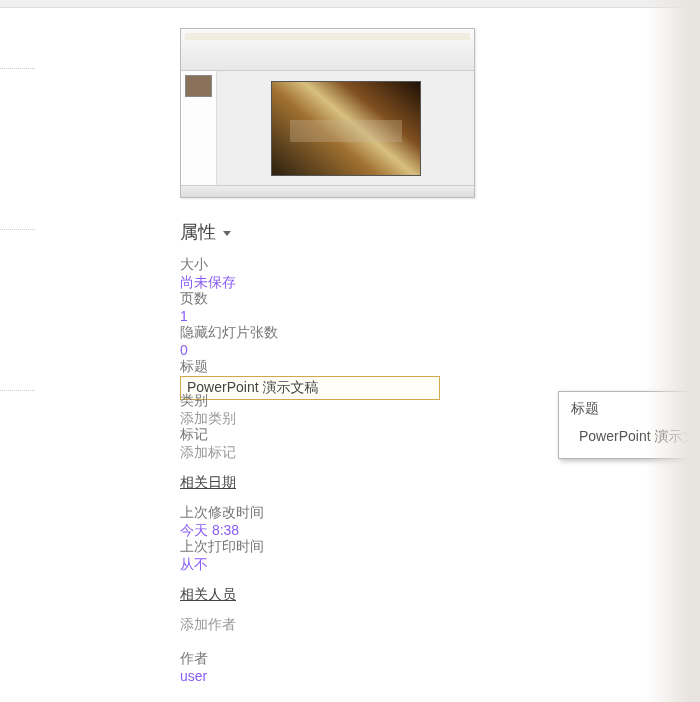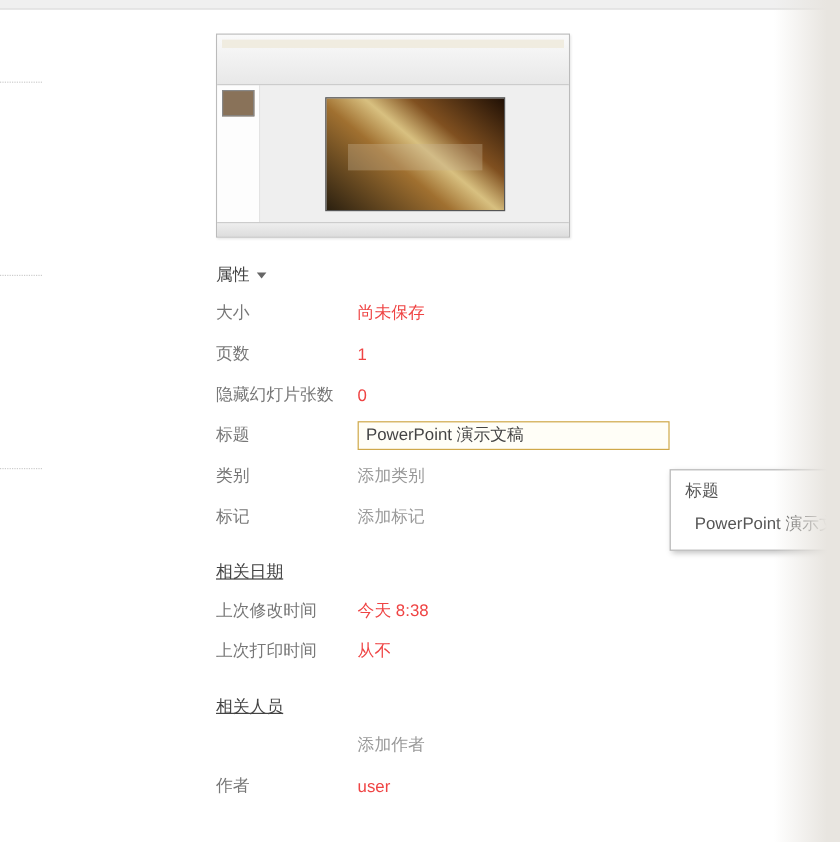--- a/index.html
+++ b/index.html
@@ -96,42 +96,43 @@
   }
   .thumb-status {
     height:12px;
     background:linear-gradient(#eee,#ddd);
     border-top:1px solid #ccc;
   }
 
   .section-header {
     margin-top: 22px;
     color: #444;
-    font-size: 14px;
+    font-size: 18px;
   }
   .dropdown-caret {
     display:inline-block;
     border-left:4px solid transparent;
     border-right:4px solid transparent;
     border-top:5px solid #666;
     margin-left:2px;
     vertical-align: middle;
   }
   .prop-row {
     display:flex;
     margin-top: 12px;
-    align-items:center;
+    align-items:flex-start;
     height: 22px;
+    flex-direction: column;
   }
   .prop-label {
     width: 118px;
     color: #777;
   }
   .prop-value {
-    color: #ef4444;
+    color: #8b5cf6;
   }
   .prop-placeholder { color: #999; }
   .title-input-box {
     border: 1px solid #cfa84a;
     background: #fffef7;
     height: 24px;
     width: 260px;
     padding: 2px 6px;
     color: #444;
     display:flex;

